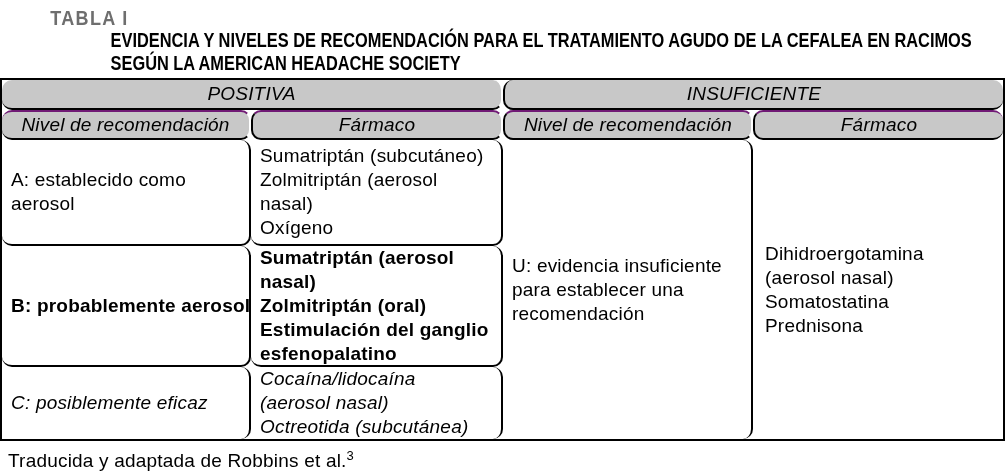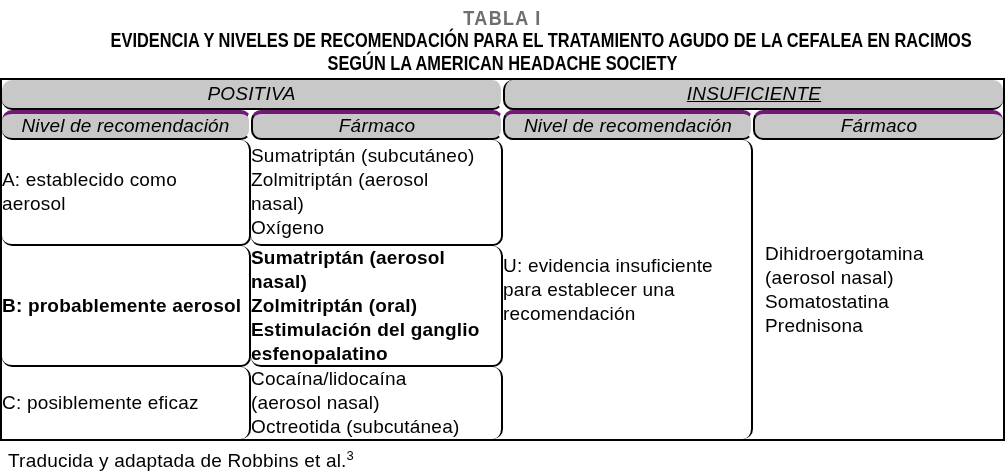--- a/index.html
+++ b/index.html
@@ -7,21 +7,21 @@
     --border:#000000;
     --title-gray:#6e6e6e;
     --text:#000000;
   }
   *{margin:0;padding:0;box-sizing:border-box;}
   html,body{width:1005px;height:474px;background:#ffffff;overflow:hidden;}
   body{font-family:"Liberation Sans",sans-serif;color:var(--text);}
   .page{width:1005px;height:474px;padding-top:8px;}
 
   
-  .titles{width:100%;text-align:center;}
+  .titles{width:100%;}
   .t-label{
     font-size:20px;font-weight:700;color:var(--title-gray);
     letter-spacing:1.5px;line-height:20px;white-space:nowrap;
     transform:scaleX(0.9);transform-origin:center;
   }
   .t-line{
     font-size:21px;font-weight:700;color:var(--text);
     line-height:22px;white-space:nowrap;margin-top:1px;
     transform:scaleX(0.78);transform-origin:center;
   }
@@ -36,31 +36,31 @@
     background:#ffffff;
     font-size:19px;line-height:24px;letter-spacing:0.2px;
   }
   .cell{display:flex;flex-direction:column;justify-content:center;white-space:pre;border-radius:10px;}
   .hdr{
     background:var(--header-bg);
     font-style:italic;
     align-items:center;justify-content:center;
   }
   .h1a{grid-column:1/3;grid-row:1;border-bottom:2px solid var(--border);border-right:2px solid #ffffff;}
-  .h1b{grid-column:3/5;grid-row:1;border-bottom:2px solid var(--border);border-left:2px solid var(--border);text-decoration:underline;}
-  .h2{grid-row:2;border-top:4px solid #701a75;border-bottom:2px solid var(--border);text-align:right;}
+  .h1b{grid-column:3/5;grid-row:1;border-bottom:2px solid var(--border);border-left:2px solid var(--border);}
+  .h2{grid-row:2;border-top:2px solid #701a75;border-bottom:2px solid var(--border);text-align:right;}
   .h2c1{grid-column:1;border-right:2px solid #ffffff;}
   .h2c2{grid-column:2;border-left:2px solid var(--border);border-right:2px solid #ffffff;}
   .h2c3{grid-column:3;border-left:2px solid var(--border);border-right:2px solid #ffffff;}
   .h2c4{grid-column:4;border-left:2px solid var(--border);}
 
-  .body-cell{padding-right:4px;align-items:flex-start;}
+  .body-cell{padding-left:9px;padding-right:4px;align-items:flex-start;}
   .rA{grid-row:3;}
   .rB{grid-row:4;font-weight:bold;}
-  .rC{grid-row:5;}
+  .rC{grid-row:5;font-style:italic;}
   .c1{grid-column:1;border-right:2px solid var(--border);}
   .c2{grid-column:2;border-right:2px solid var(--border);}
   .bb{border-bottom:2px solid var(--border);}
   .uSpan{grid-row:3/6;}
   .c3{grid-column:3;border-right:2px solid var(--border);}
   .c4{grid-column:4;padding-left:12px;}
 
   
   .footnote{margin-top:10px;padding-left:8px;font-size:19px;line-height:20px;letter-spacing:0.2px;}
   .footnote sup{font-size:13px;vertical-align:super;line-height:0;}

